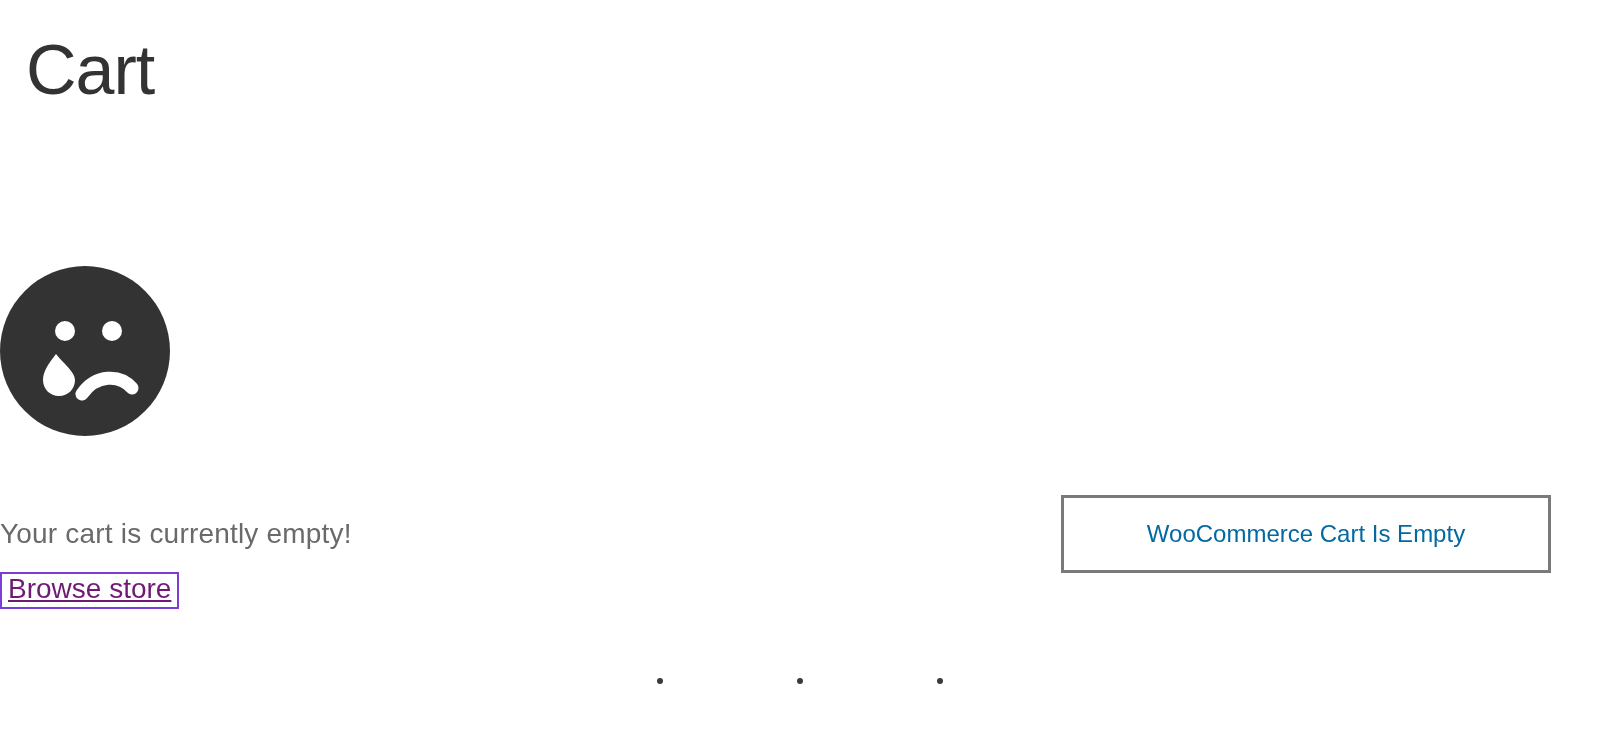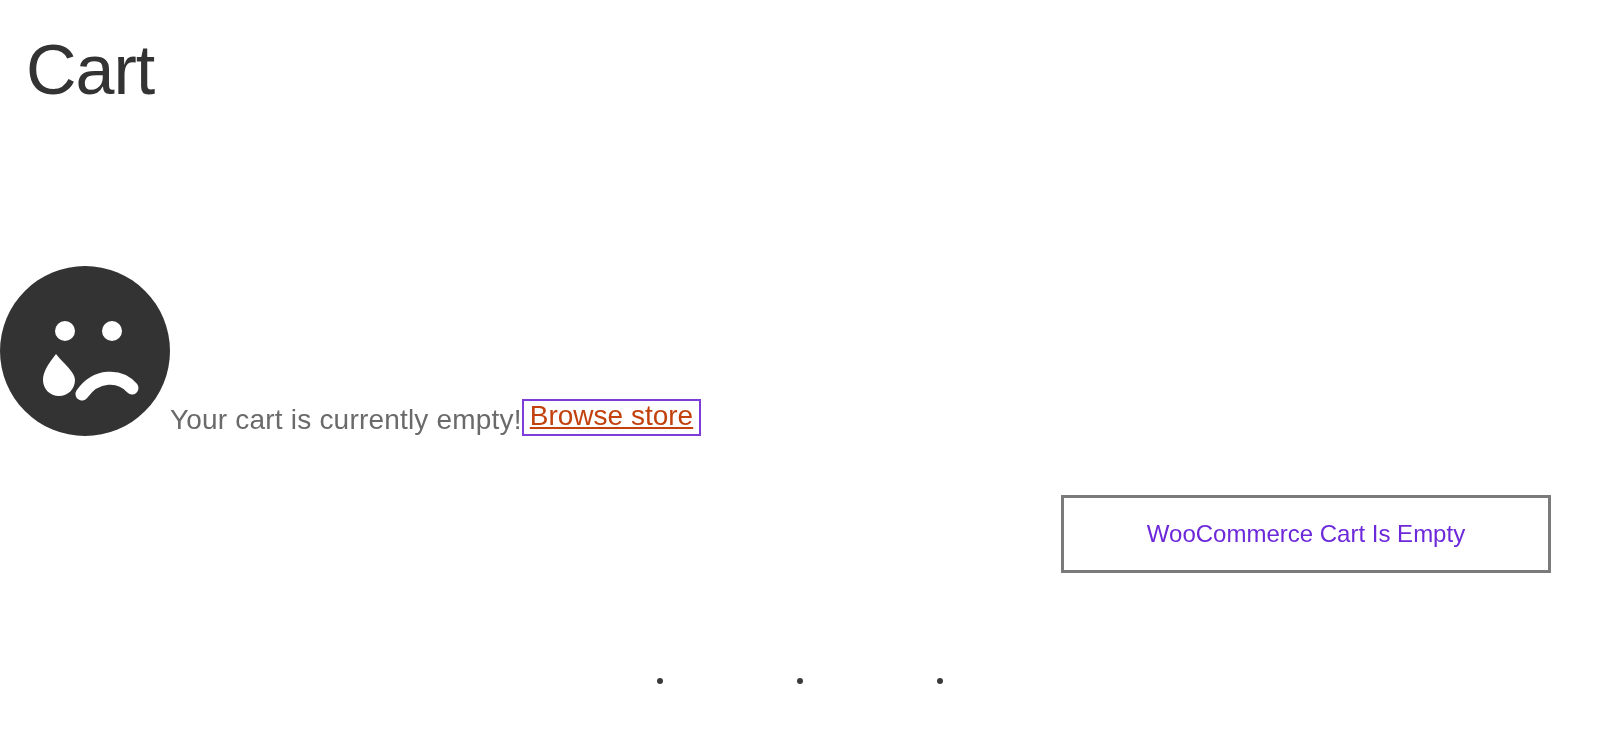--- a/index.html
+++ b/index.html
@@ -20,22 +20,22 @@
     font-weight: 400;
     color: #333333;
     letter-spacing: -1px;
   }
   .empty-state {
     position: absolute;
     top: 266px;
     left: 0;
     width: 100%;
     display: flex;
-    flex-direction: row;
-    align-items: flex-end;
+    flex-direction: column;
+    align-items: flex-start;
   }
   .face-icon {
     width: 170px;
     height: 170px;
     display: block;
   }
   .empty-message {
     margin-top: 82px;
     font-size: 28px;
     font-weight: 400;
@@ -43,38 +43,38 @@
     letter-spacing: 0.2px;
   }
   .browse-link-wrap {
     margin-top: 22px;
     border: 2px solid #7d3bd8;
     padding: 1px 6px 4px 6px;
     line-height: 1;
   }
   .browse-link {
     font-size: 28px;
-    color: #c2410c;
+    color: #701a75;
     text-decoration: underline;
     font-weight: 400;
     cursor: pointer;
   }
   .annotation-box {
     position: absolute;
     top: 495px;
     right: 49px;
     width: 490px;
     height: 78px;
     border: 3px solid #7a7a7a;
     background: #ffffff;
     display: flex;
     align-items: center;
     justify-content: center;
     font-size: 24px;
-    color: #6d28d9;
+    color: #0369a1;
     font-weight: 400;
   }
   .dots {
     position: absolute;
     top: 678px;
     left: 0;
     width: 100%;
     display: flex;
     justify-content: center;
     gap: 134px;

